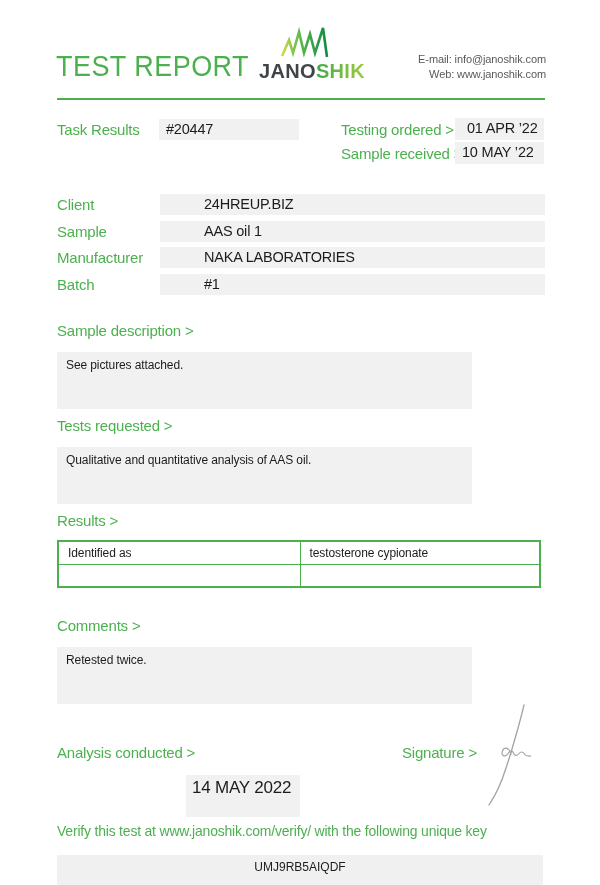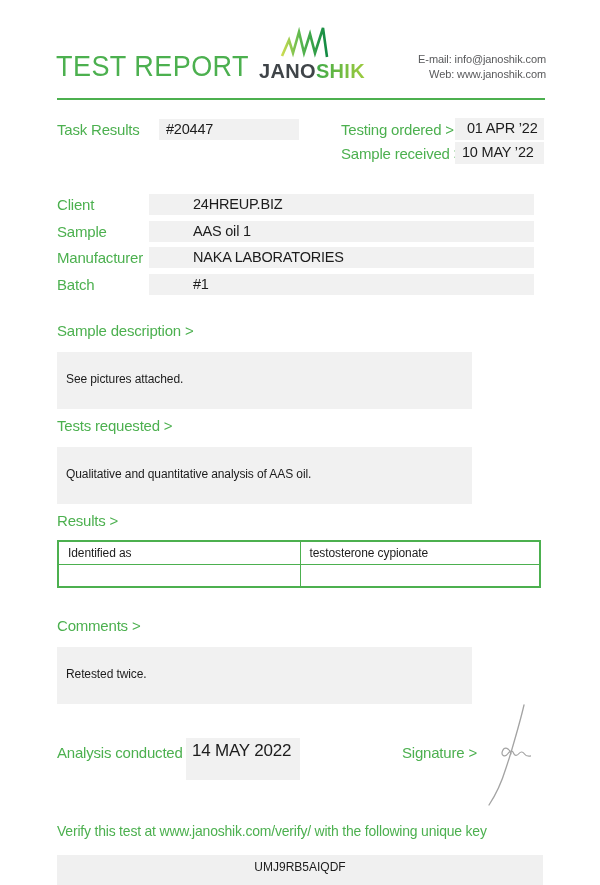--- a/index.html
+++ b/index.html
@@ -46,44 +46,44 @@
   }
   .task-label{left:57px;top:119px;}
   .task-value{left:159px;top:119px;width:140px;height:21px;}
   .ordered-label{left:341px;top:119px;}
   .ordered-value{left:455px;top:118px;width:89px;height:22px;padding-left:12px;}
   .received-label{left:341px;top:143px;}
   .received-value{left:455px;top:142px;width:89px;height:22px;}
 
   
   .detail-label{left:57px;}
-  .detail-value{left:149px;width:385px;height:21px;padding-left:44px;}
+  .detail-value{left:160px;width:385px;height:21px;padding-left:44px;}
 
   
   .section-heading{color:var(--green);font-size:15px;letter-spacing:-.2px;white-space:nowrap;}
   .textbox{
     left:57px;width:415px;height:57px;background:var(--boxgray);
-    font-size:12px;letter-spacing:-.1px;padding:20px 9px;color:var(--dark);
+    font-size:12px;letter-spacing:-.1px;padding:6px 9px;color:var(--dark);
   }
 
   
   .results-table{
     left:57px;top:540px;width:484px;border-collapse:collapse;
     font-size:12px;letter-spacing:-.1px;color:var(--dark);
   }
   .results-table td{
     border:1px solid var(--green);height:23px;padding:0 9px;vertical-align:middle;
   }
   .results-table{border:2px solid var(--green);}
   .results-table td.c1{width:242px;}
 
   
   .analysis-label{left:57px;top:742px;}
   .analysis-value{
-    left:186px;top:738px;width:114px;height:42px;background:var(--boxgray);
+    left:186px;top:775px;width:114px;height:42px;background:var(--boxgray);
     font-size:17px;line-height:25px;letter-spacing:-.2px;padding:0 6px;white-space:nowrap;
   }
   .signature-label{left:402px;top:742px;}
   .signature-svg{left:483px;top:703px;}
 
   .verify-text{
     left:57px;top:822px;font-size:15px;color:var(--green);letter-spacing:-.2px;
     transform:scaleX(.93);transform-origin:left top;white-space:nowrap;
   }
   .key-box{

